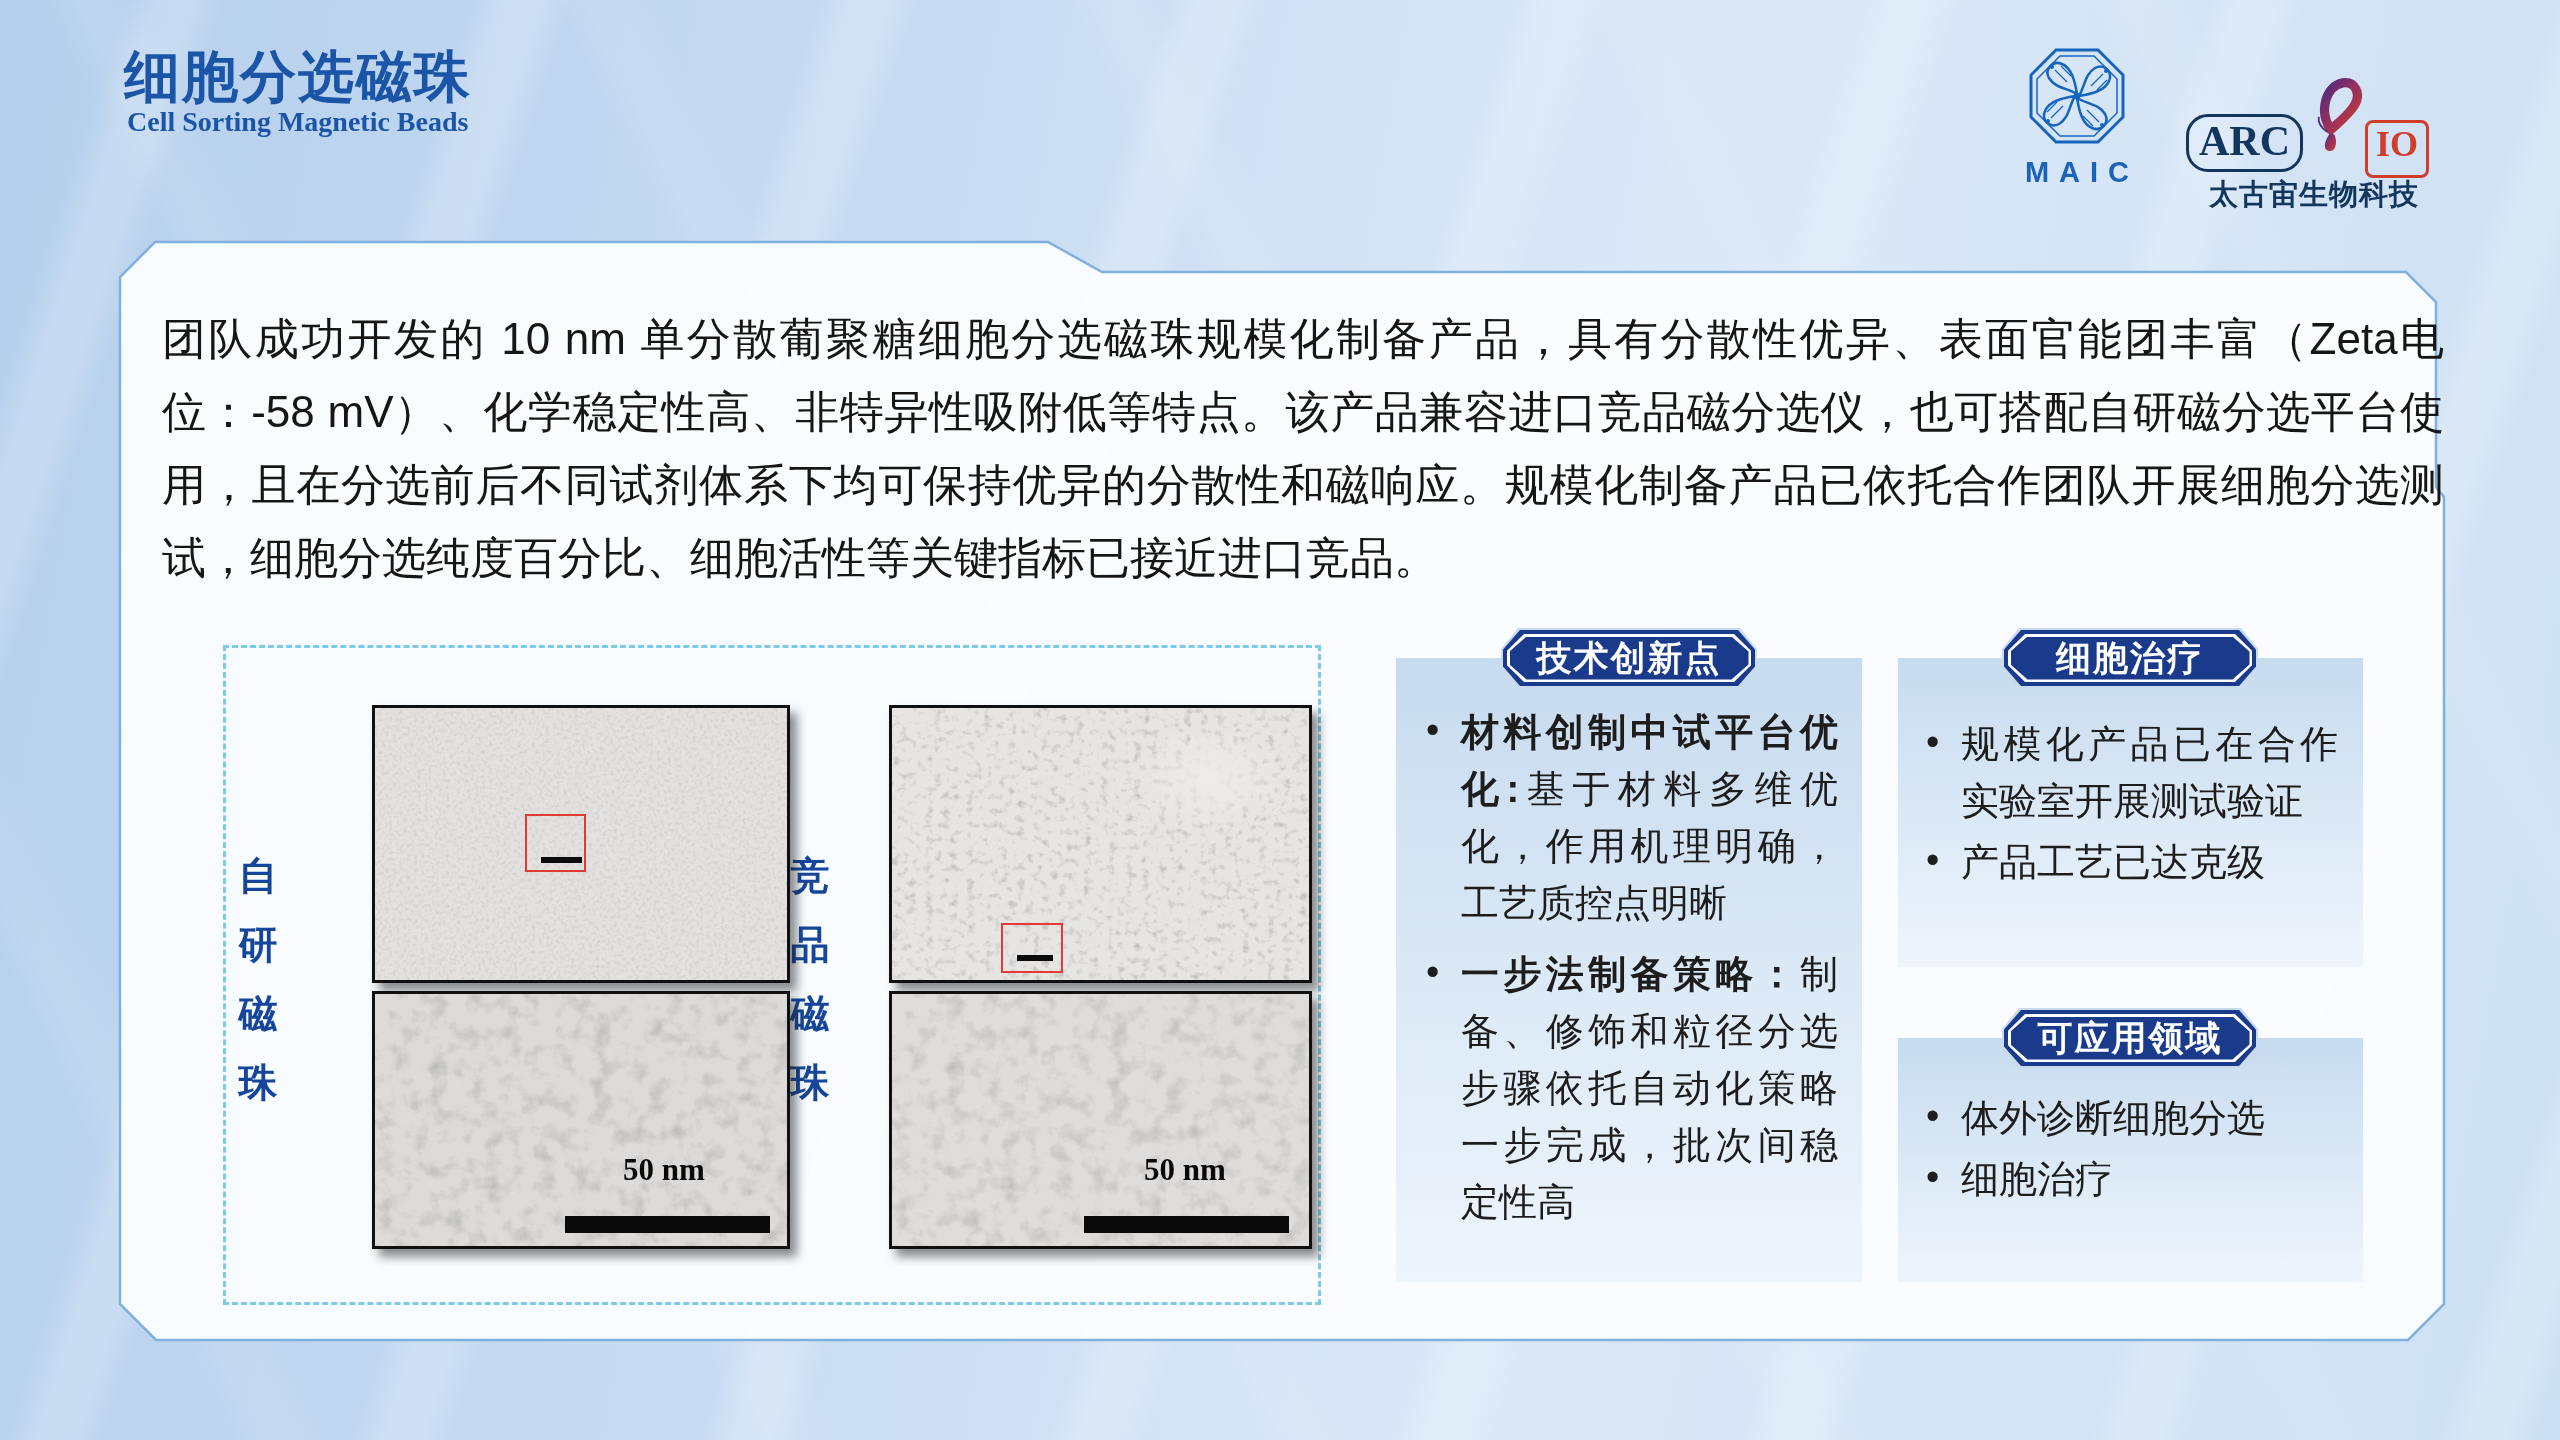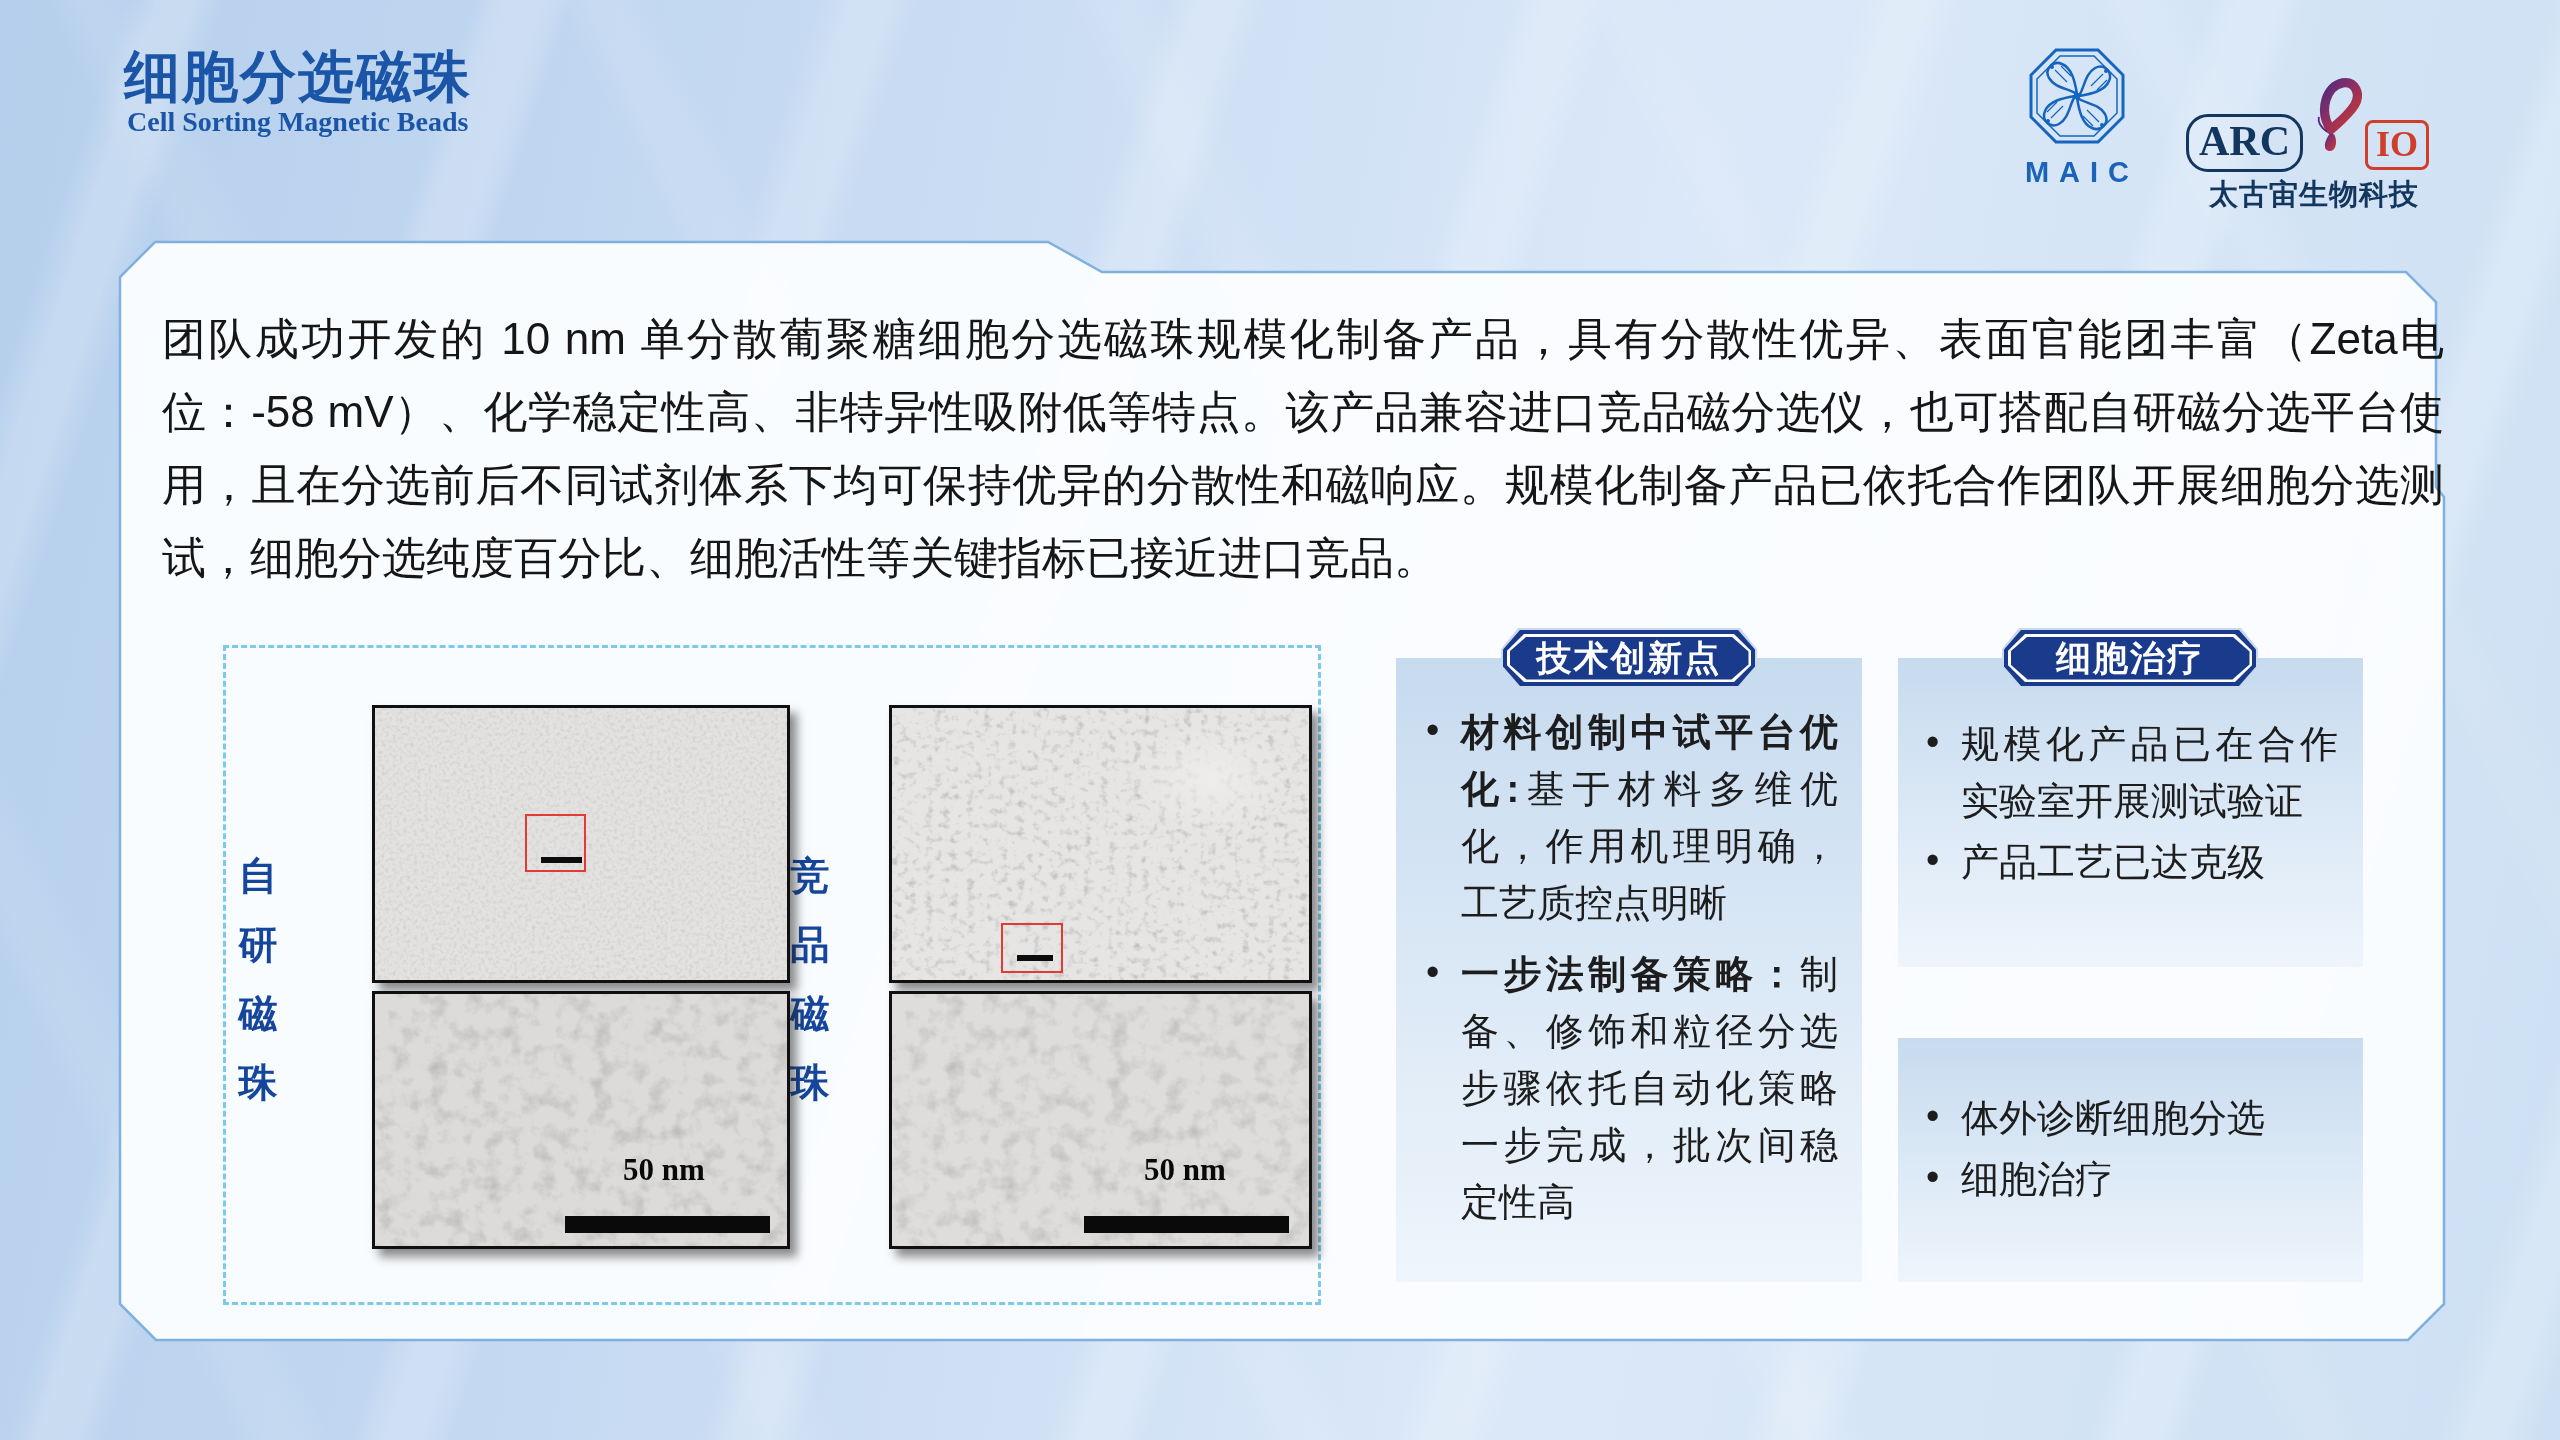--- a/index.html
+++ b/index.html
@@ -15,21 +15,21 @@
   .title{position:absolute;left:124px;top:40px;font-size:56px;font-weight:900;color:#1b55a7;letter-spacing:2px;}
   .subtitle{position:absolute;left:127px;top:106px;font-size:28px;font-weight:bold;color:#1b55a7;font-family:"Liberation Serif",serif;}
 
   .maic{position:absolute;left:2002px;top:44px;width:150px;text-align:center;}
   .maic-label{margin-top:4px;font-size:29px;font-weight:bold;color:#1a63b8;letter-spacing:10px;padding-left:10px;}
 
   .arcblk{position:absolute;left:2186px;top:56px;width:256px;height:160px;}
   .arc-box{position:absolute;left:0;top:58px;border:3px solid #13365f;border-radius:22px;padding:0 10px 4px;
     font-family:"Liberation Serif",serif;font-weight:bold;font-size:42px;color:#13365f;line-height:48px;}
   .bfly{position:absolute;left:130px;top:20px;}
-  .io-box{position:absolute;left:179px;top:64px;border:3px solid #d03d2b;border-radius:8px;padding:0 8px 2px;
+  .io-box{position:absolute;left:179px;top:64px;border:3px solid #d03d2b;border-radius:8px;padding:0 8px 10px;
     font-family:"Liberation Serif",serif;font-weight:bold;font-size:36px;color:#d03d2b;line-height:42px;}
   .arc-company{position:absolute;left:0;top:119px;width:256px;text-align:center;font-size:29px;font-weight:bold;color:#13365f;letter-spacing:1px;}
 
   .intro{position:absolute;left:158px;top:298px;width:2282px;margin:4px;font-size:44px;line-height:73px;color:#161616;
     text-align:justify;}
 
   .tem-box{position:absolute;left:223px;top:645px;width:1092px;height:654px;border:3px dashed #7ccae9;}
   .vlabel{position:absolute;width:44px;display:flex;flex-direction:column;gap:15px;
     font-size:39px;font-weight:bold;color:#15469c;text-align:center;}
   .vl0{left:236px;top:849px;}
@@ -215,20 +215,27 @@
       <div class="l3 oct"></div>
     <div class="btxt">技术创新点</div>
   </div>
   <div class="badge b2">
     <div class="l0 oct"></div>
       <div class="l1 oct"></div>
       <div class="l2 oct"></div>
       <div class="l3 oct"></div>
     <div class="btxt">细胞治疗</div>
   </div>
+  <div class="badge b3">
+    <div class="l0 oct"></div>
+      <div class="l1 oct"></div>
+      <div class="l2 oct"></div>
+      <div class="l3 oct"></div>
+    <div class="btxt">可应用领域</div>
+  </div>
 
   <ul class="blist bl1 gap-lg">
       <li><span class="dot">•</span><span class="lead">材料创制中试平台优化:</span><span>基于材料多维优化，作用机理明确，工艺质控点明晰</span></li>
       <li><span class="dot">•</span><span class="lead">一步法制备策略：</span><span>制备、修饰和粒径分选步骤依托自动化策略一步完成，批次间稳定性高</span></li>
     </ul>
   <ul class="blist bl2 gap-sm">
       <li><span class="dot">•</span><span>规模化产品已在合作实验室开展测试验证</span></li>
       <li><span class="dot">•</span><span>产品工艺已达克级</span></li>
     </ul>
   <ul class="blist bl3 gap-sm">

